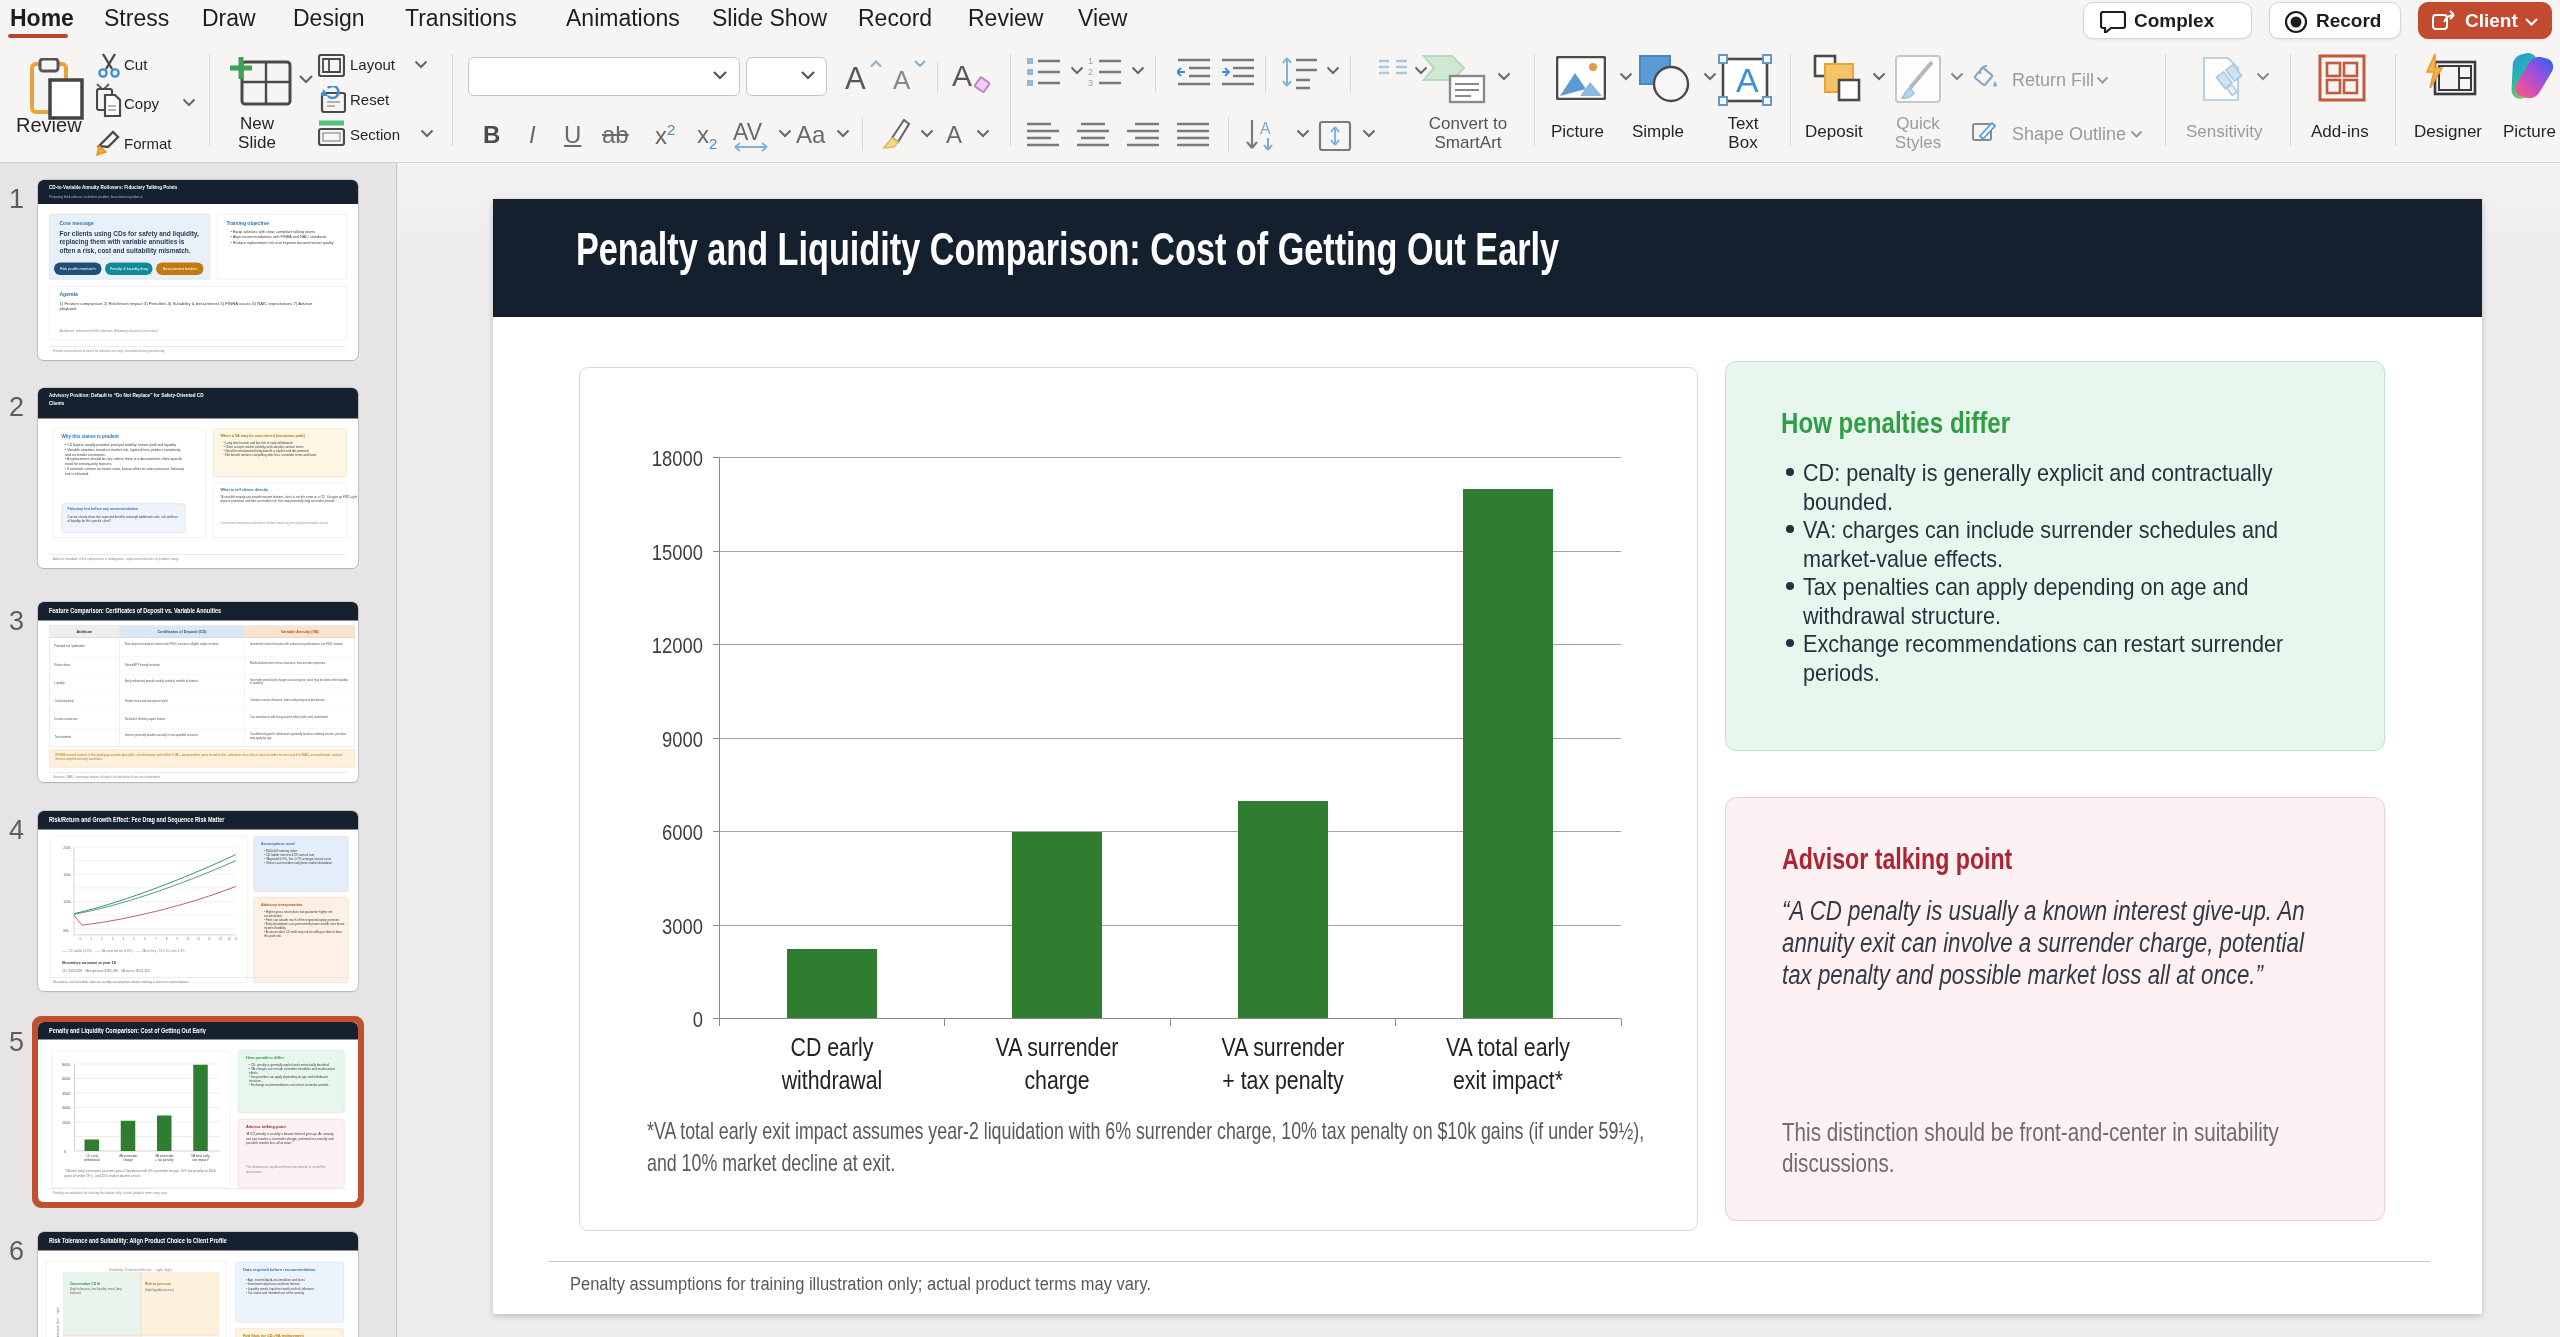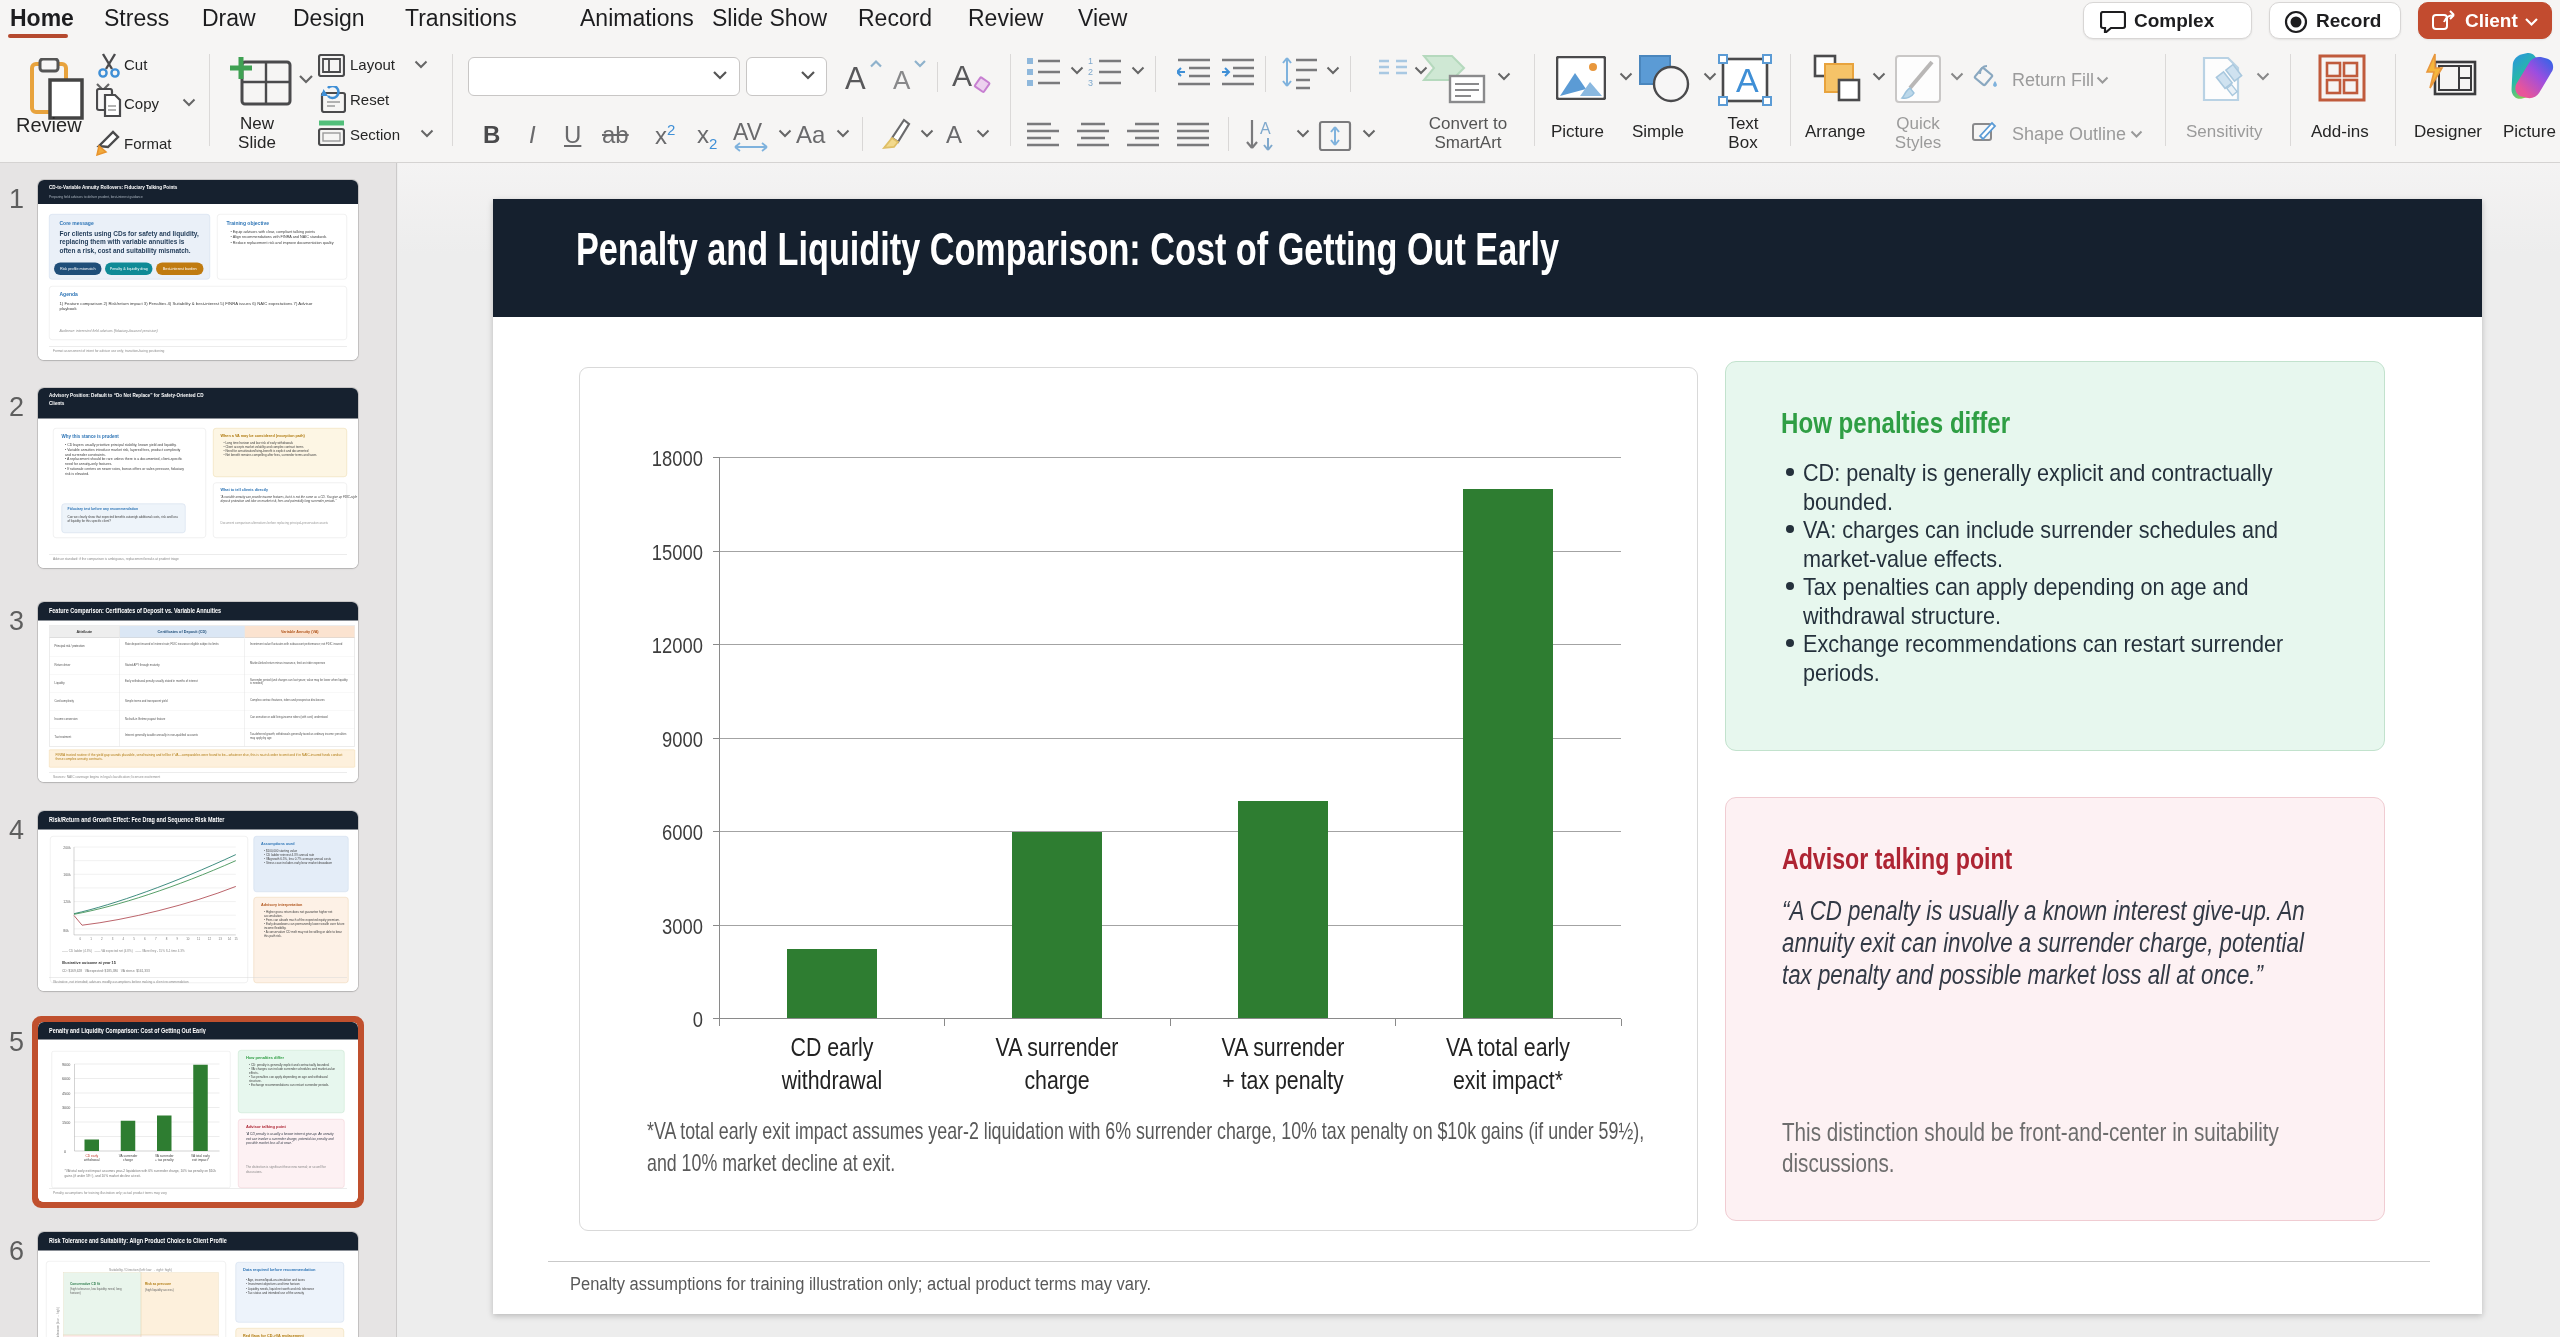--- a/index.html
+++ b/index.html
@@ -79,21 +79,21 @@
 </style>
 </head>
 <body>
 
 <div id="menubar">
   <span class="tab" style="left:10px; font-weight:bold;">Home</span>
   <span class="tab" style="left:104px;">Stress</span>
   <span class="tab" style="left:202px;">Draw</span>
   <span class="tab" style="left:293px;">Design</span>
   <span class="tab" style="left:405px;">Transitions</span>
-  <span class="tab" style="left:580px;">Animations</span>
+  <span class="tab" style="left:566px;">Animations</span>
   <span class="tab" style="left:712px;">Slide Show</span>
   <span class="tab" style="left:858px;">Record</span>
   <span class="tab" style="left:968px;">Review</span>
   <span class="tab" style="left:1078px;">View</span>
   <div class="abs" style="left:8px; top:34px; width:60px; height:4px; border-radius:2px; background:#b5492e;"></div>
 </div>
 
 <div id="ribbon">
 
   <svg class="abs" style="left:30px;top:16px;" width="62" height="62" viewBox="0 0 62 62">
@@ -330,21 +330,21 @@
   <div class="rsep" style="left:1790px;"></div>
 
   <svg class="abs" style="left:1813px;top:12px;" width="50" height="50" viewBox="0 0 50 50">
     <rect x="2" y="2" width="20" height="20" fill="#fff" stroke="#4a4a4c" stroke-width="2.6"></rect>
     <rect x="12" y="10" width="28" height="28" fill="#f5c368" stroke="#e8a33d" stroke-width="2"></rect>
     <rect x="26" y="26" width="20" height="20" fill="#fff" stroke="#4a4a4c" stroke-width="2.6"></rect>
   </svg>
   <svg class="abs" style="left:1872px;top:30px;" width="14" height="9">
       <path d="M1.5 1.5l5.5 5.5 5.5-5.5" stroke="#666" stroke-width="2" fill="none"></path>
     </svg>
-  <div class="rlab" style="left:1805px;top:80px;font-size:17px;">Arrange</div>
+  <div class="rlab" style="left:1805px;top:80px;font-size:17px;">Deposit</div>
   <svg class="abs" style="left:1894px;top:12px;" width="48" height="50" viewBox="0 0 48 50">
     <rect x="2" y="2" width="44" height="46" rx="3" fill="#fdfdfd" stroke="#c9c7c6" stroke-width="2"></rect>
     <path d="M38 8 L16 34" stroke="#b9b7b6" stroke-width="4"></path>
     <path d="M16 34 c-4 2 -6 8 -8 10 4 1 10 -1 12 -5 z" fill="#bcd8ea" stroke="#9cc2dc" stroke-width="1.5"></path>
   </svg>
   <svg class="abs" style="left:1950px;top:30px;" width="14" height="9">
       <path d="M1.5 1.5l5.5 5.5 5.5-5.5" stroke="#888" stroke-width="2" fill="none"></path>
     </svg>
   <div class="rlab c g" style="left:1886px;top:72px;width:64px;font-size:17px;line-height:19px;">Quick<br>Styles</div>
 

